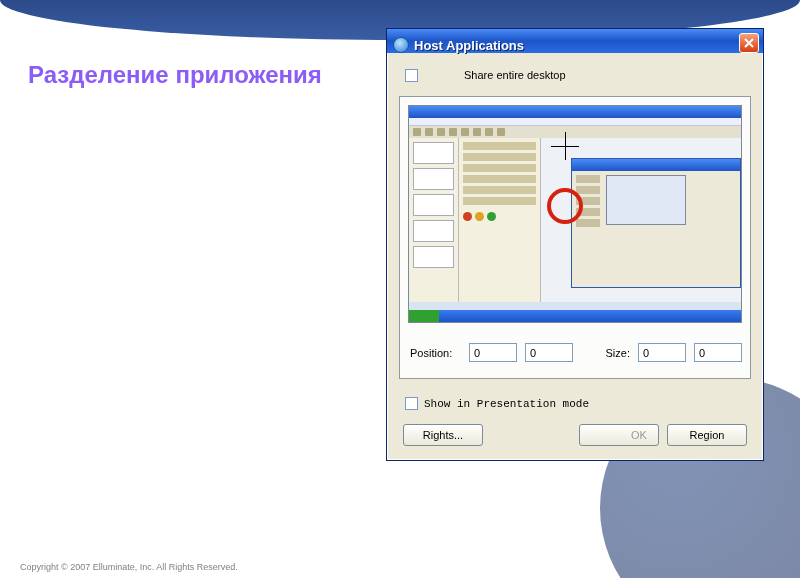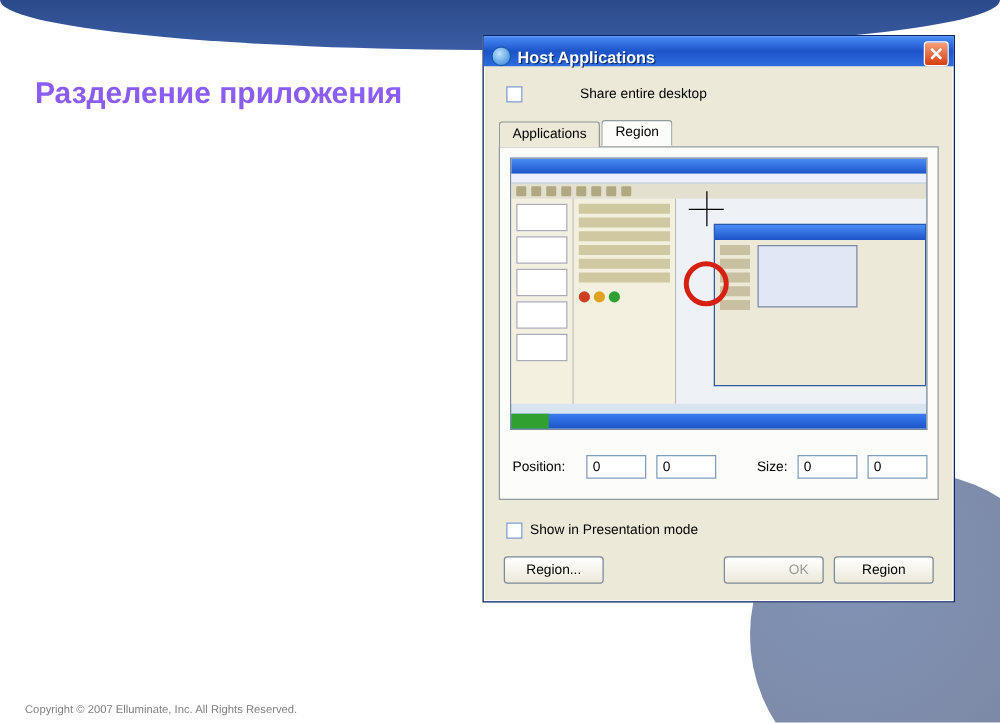--- a/index.html
+++ b/index.html
@@ -163,21 +163,21 @@
     padding: 2px 4px; font-size: 11px;
   }
   .radio {
     width:12px; height:12px; border:1px solid #4a7ab0; border-radius:50%;
     background:#fff; margin-right:3px; display:inline-flex;
     align-items:center; justify-content:center; cursor:pointer;
   }
   .radio.selected::after{ content:""; width:5px; height:5px; background:#2a8a2a; border-radius:50%; }
   .radio-grp { display:flex; align-items:center; gap:4px; margin-right:14px; cursor:pointer;}
 
-  .bottom-check { display:flex; align-items:flex-start; margin: 18px 0 14px 6px; }
+  .bottom-check { display:flex; align-items:flex-end; margin: 18px 0 14px 6px; font-family: Liberation Mono, monospace; }
 
   .buttons { display:flex; gap:8px; justify-content:space-between; padding: 0 4px; }
   .btn {
     min-width: 80px; height: 22px;
     background: linear-gradient(180deg,#fff,#ece9d8);
     border: 1px solid #7a8a9a; border-radius:3px;
     font-size:11px; cursor:pointer;
     display:flex; align-items:center; justify-content:center;
   }
   .btn.disabled { color:#999; cursor:default;padding-left:40px; }
@@ -207,24 +207,20 @@
   </div>
 
   <div class="dialog-body">
 
     <div class="checkrow">
       <div class="checkbox"></div>
       <span>Share entire desktop</span>
     </div>
 
     <div class="tabs">
-      <div class="tabrow">
-        <div class="tab">Applications</div>
-        <div class="tab active">Region</div>
-      </div>
       <div class="tabpanel">
 
         <div class="preview">
           <div class="pv-titlebar"></div>
           <div class="pv-menubar"></div>
           <div class="pv-toolbar">
             <span></span>
               <span></span>
               <span></span>
               <span></span>
@@ -290,20 +286,20 @@
 
       </div>
     </div>
 
     <div class="bottom-check">
       <div class="checkbox"></div>
       <span>Show in Presentation mode</span>
     </div>
 
     <div class="buttons">
-      <div class="btn">Region...</div>
+      <div class="btn">Rights...</div>
       <div class="spacer"></div>
       <div class="btn disabled">OK</div>
       <div class="btn">Region</div>
     </div>
 
   </div>
 </div>
 
 </body></html>

